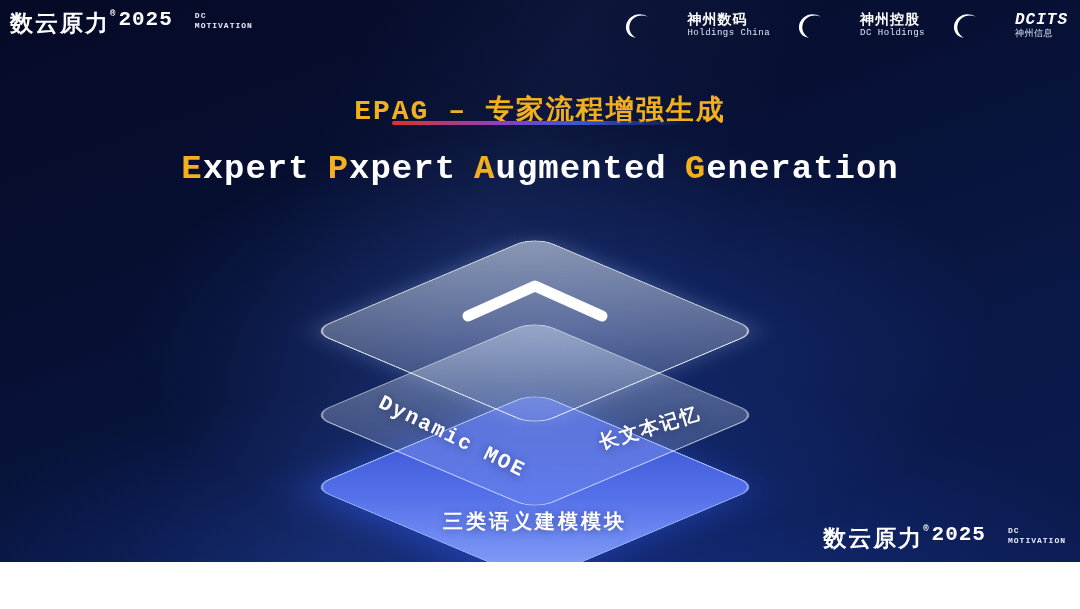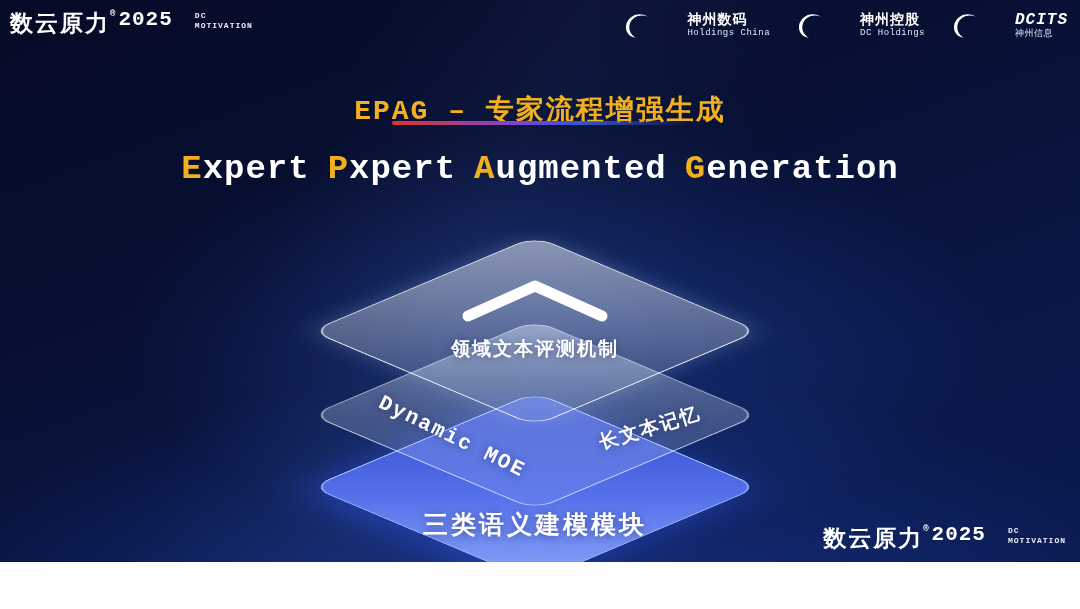--- a/index.html
+++ b/index.html
@@ -76,21 +76,21 @@
     box-shadow:0 16px 60px rgba(45,85,225,0.55);
   }
 
   .chevron { position:absolute; left:535px; top:278px; transform:translateX(-50%); z-index:6; }
 
   .dlabel { position:absolute; z-index:6; color:#fff; font-weight:700; white-space:nowrap;
             text-shadow:0 1px 8px rgba(10,25,70,0.45); }
   .dlabel-top    { left:535px; top:336px; transform:translateX(-50%); font-size:19px; letter-spacing:2px; }
   .dlabel-moe    { left:452px; top:437px; transform:translate(-50%,-50%) rotate(26deg); font-size:21px; letter-spacing:2px; }
   .dlabel-memory { left:650px; top:428px; transform:translate(-50%,-50%) rotate(-17deg); font-size:19px; letter-spacing:2px; }
-  .dlabel-bottom { left:535px; top:508px; transform:translateX(-50%); font-size:25px; letter-spacing:3px; }
+  .dlabel-bottom { left:535px; top:508px; transform:translateX(-50%); font-size:20px; letter-spacing:3px; }
 </style>
 </head>
 <body>
 
 <div class="slide">
   <div class="streak"></div>
 
   <div class="brand brand-topleft">
     <span class="name">数云原力</span>
     <span class="reg">®</span>
@@ -149,21 +149,20 @@
     <div class="layer layer-top"></div>
     <div class="layer layer-mid"></div>
     <div class="layer layer-bottom"></div>
 
     <div class="chevron">
       <svg width="150" height="46" viewBox="0 0 150 46">
         <polyline points="8,38 75,8 142,38" fill="none" stroke="#ffffff" stroke-width="11" stroke-linecap="round" stroke-linejoin="round"></polyline>
       </svg>
     </div>
 
-    <div class="dlabel dlabel-top">领域文本评测机制</div>
     <div class="dlabel dlabel-moe">Dynamic MOE</div>
     <div class="dlabel dlabel-memory">长文本记忆</div>
     <div class="dlabel dlabel-bottom">三类语义建模模块</div>
   </div>
 
   <div class="brand brand-bottomright">
     <span class="name">数云原力</span>
     <span class="reg">®</span>
     <span class="year">2025</span>
     <span class="sub">

